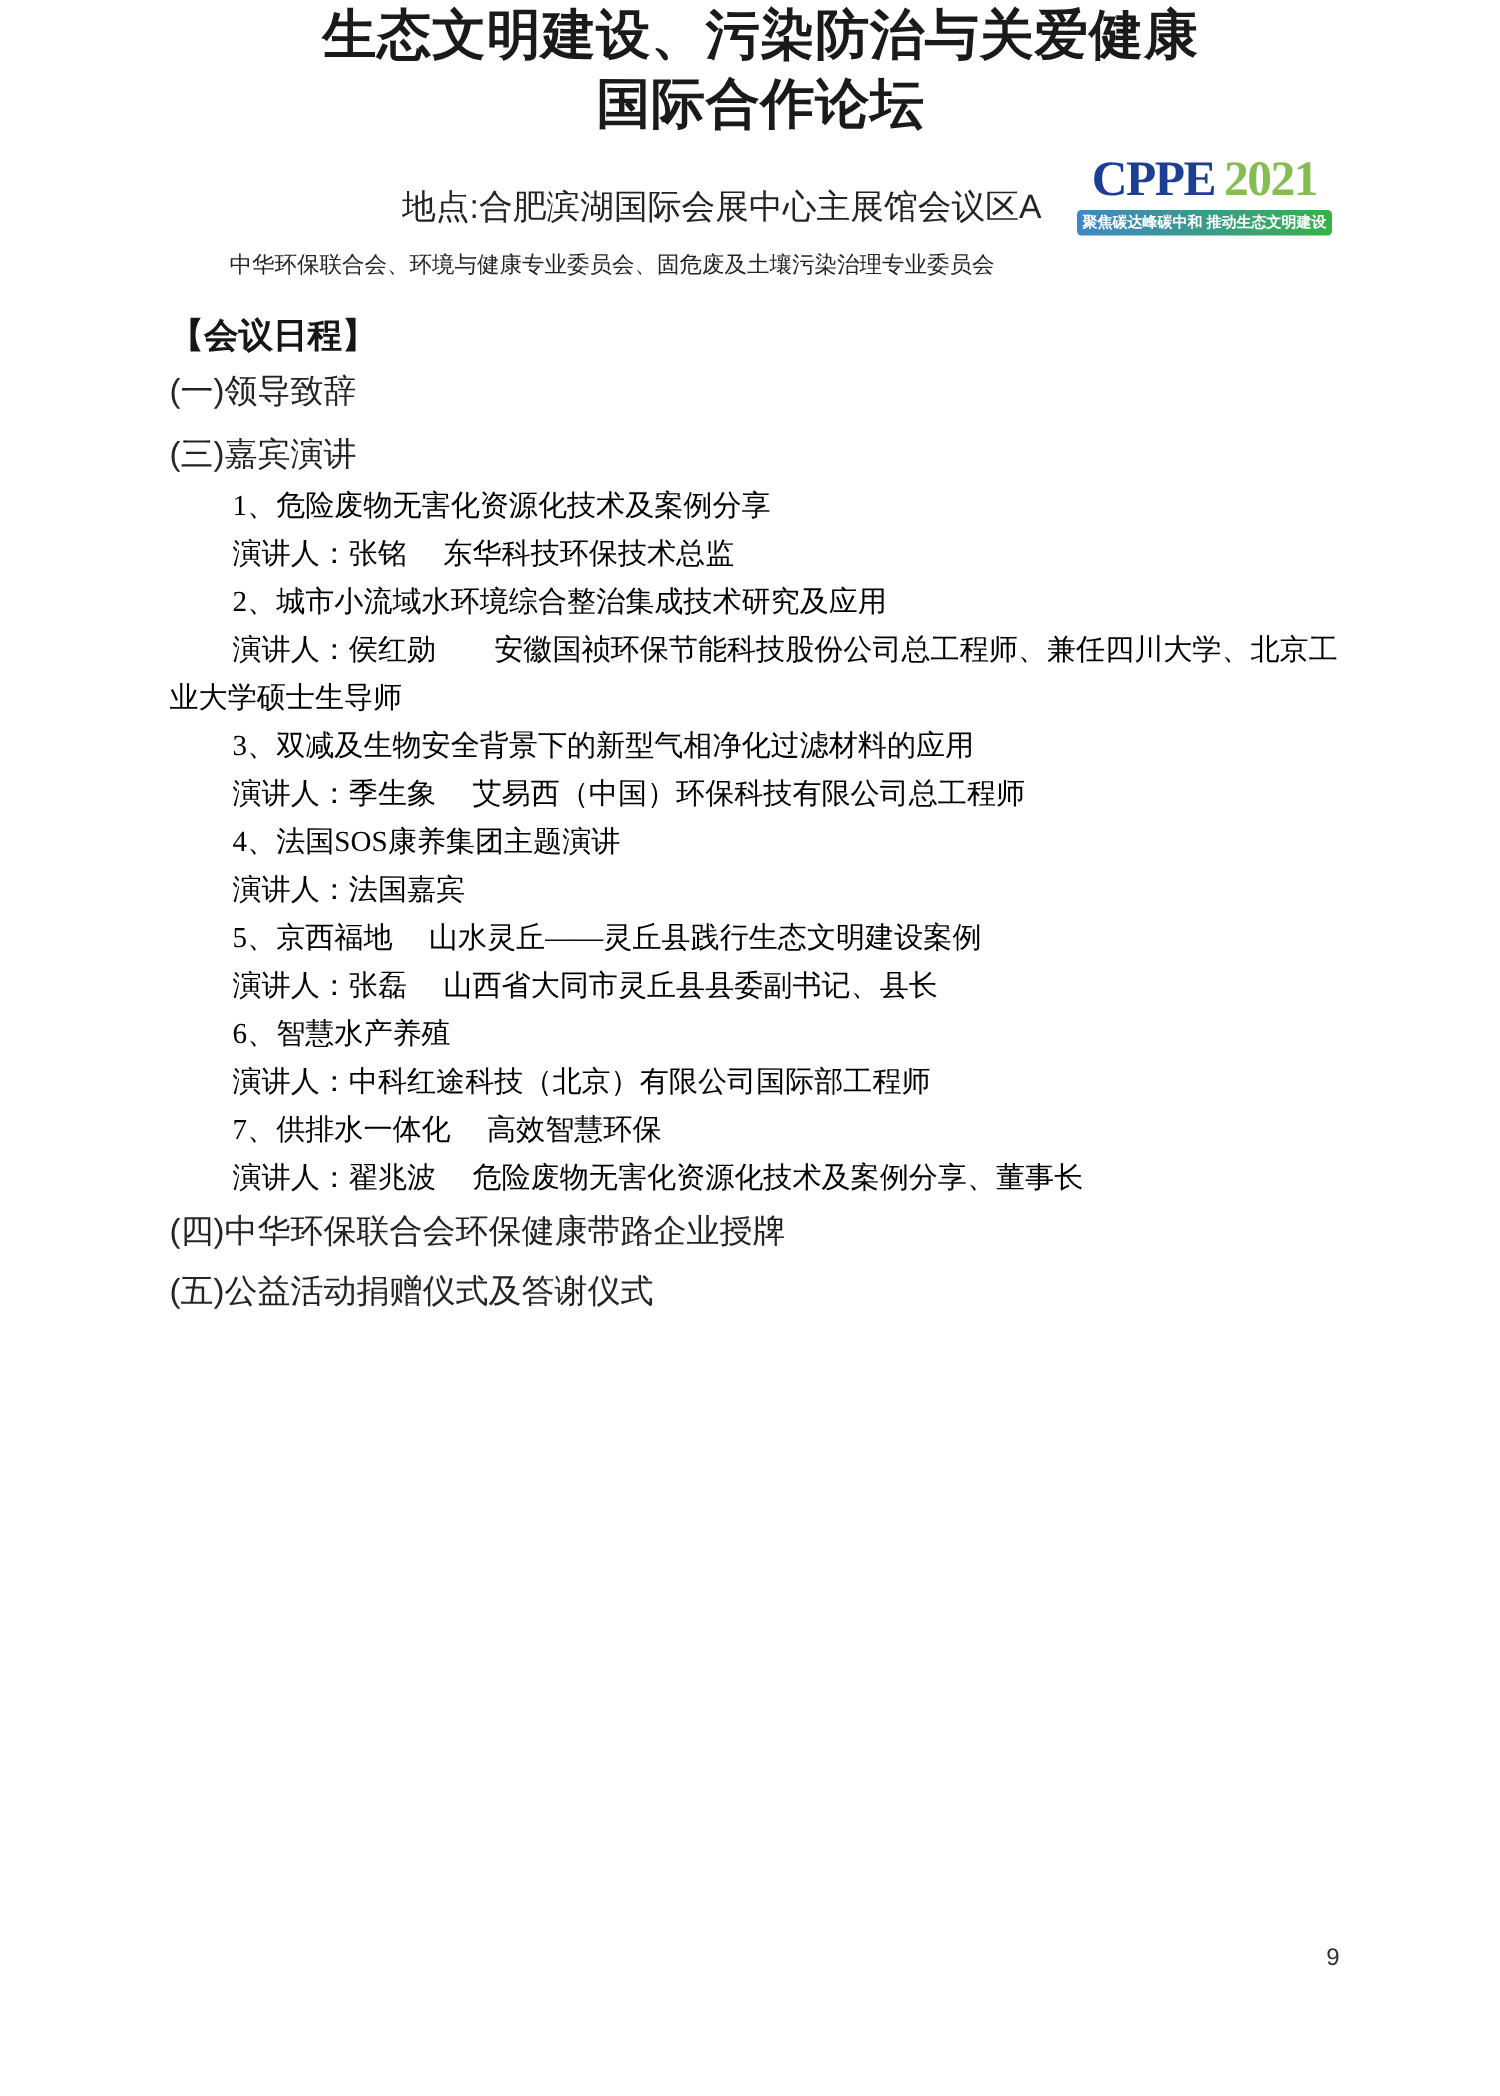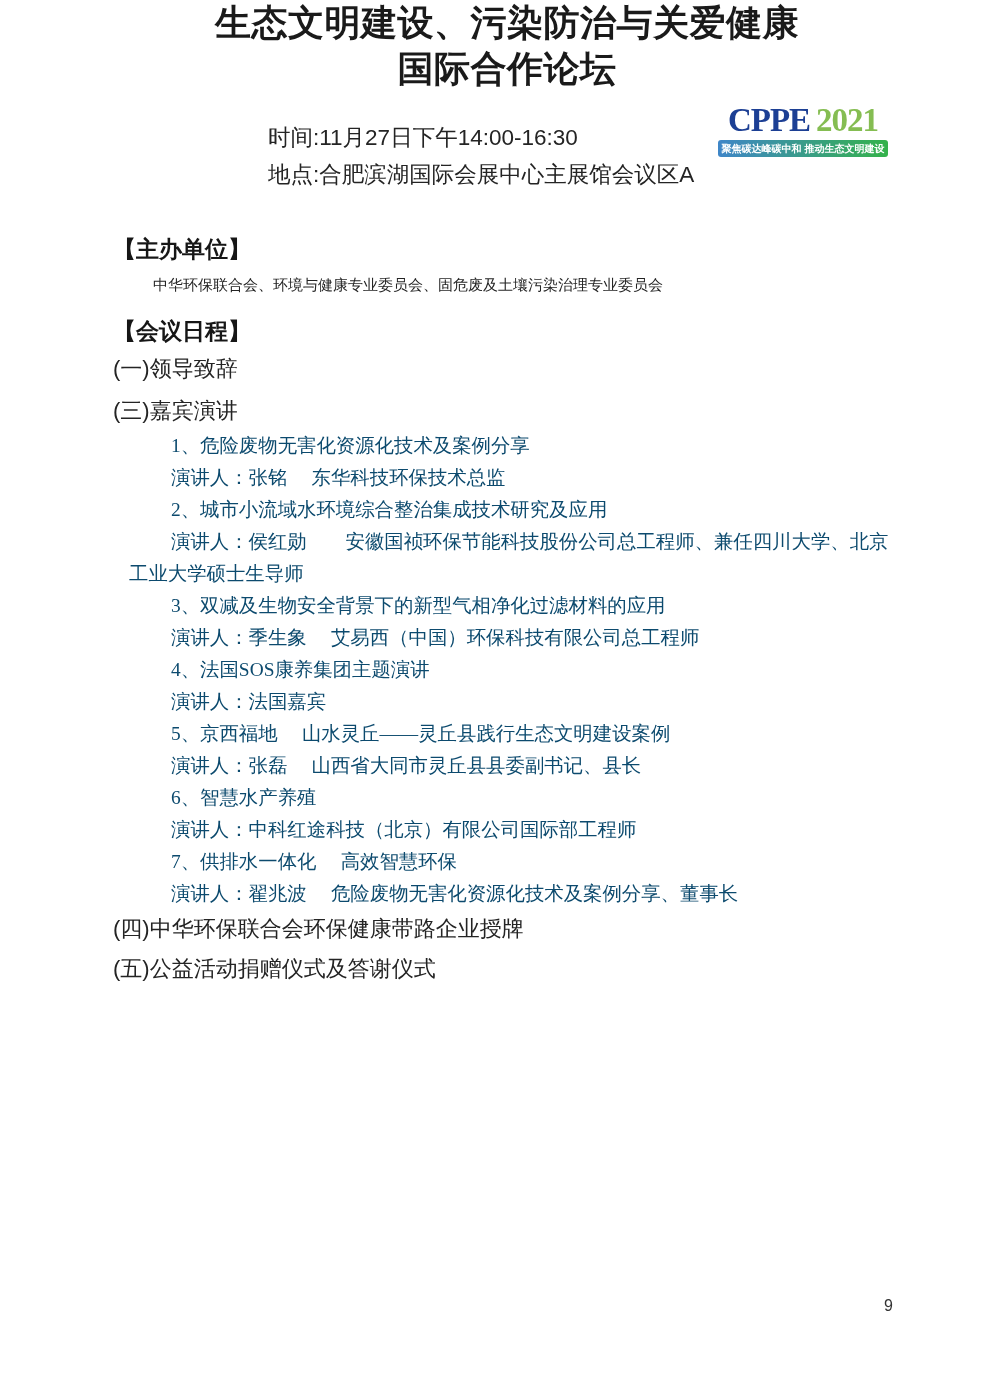--- a/index.html
+++ b/index.html
@@ -96,22 +96,21 @@
   .ai-2 { margin-top: 15px; }
   .ai-3 { margin-top: 14px; }
   .ai-4 { margin-top: 5px; }
   .ai-5 { margin-top: 12px; }
 
   .talks {
     margin-top: 5px;
     font-family: "Liberation Serif", "DejaVu Serif", serif;
     font-size: 19.4px;
     line-height: 32px;
-    color: #0c4a6e;
-    margin-left: 16px;
+    color: #000000;
   }
   .talks p {
     margin: 0;
     text-indent: 42px;
   }
 
   .page-number {
     position: absolute;
     top: 1297px;
     right: 107px;
@@ -132,25 +131,23 @@
   </div>
 
   <div class="content">
 
     <div class="title-block">
       <div>生态文明建设、污染防治与关爱健康</div>
       <div>国际合作论坛</div>
     </div>
 
     <div class="meta">
-      <div>时间:11月27日下午14:00-16:30</div>
       <div>地点:合肥滨湖国际会展中心主展馆会议区A</div>
     </div>
 
-    <div class="section-heading org-heading">【主办单位】</div>
     <div class="org-content">中华环保联合会、环境与健康专业委员会、固危废及土壤污染治理专业委员会</div>
 
     <div class="section-heading agenda-heading">【会议日程】</div>
 
     <div class="agenda-item ai-1">(一)领导致辞</div>
     <div class="agenda-item ai-3">(三)嘉宾演讲</div>
 
     <div class="talks">
       <p>1、危险废物无害化资源化技术及案例分享</p>
       <p>演讲人：张铭　 东华科技环保技术总监</p>

